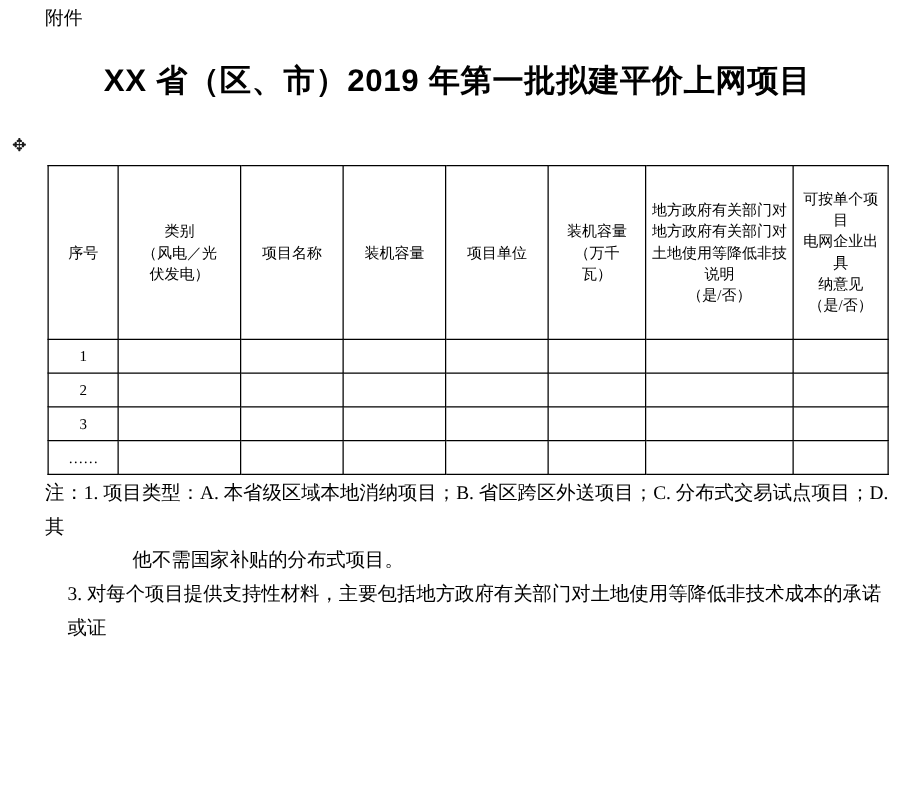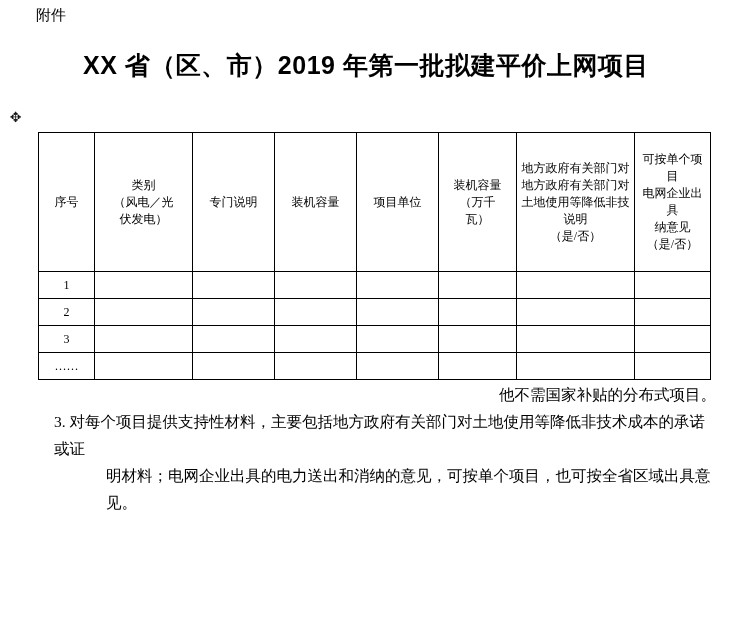--- a/index.html
+++ b/index.html
@@ -90,21 +90,21 @@
     position: absolute;
     left: 36px;
     top: 381px;
     width: 680px;
     font-size: 15.5px;
     line-height: 27px;
     font-family: "Liberation Serif", "DejaVu Serif", serif;
   }
   .notes p { margin: 0; }
   .notes .indent-1 { text-indent: 0; }
-  .notes .indent-2 { padding-left: 70px; text-align: right; }
+  .notes .indent-2 { padding-left: 70px; }
   .notes .indent-3 { padding-left: 18px; }
   .notes .indent-4 { padding-left: 70px; }
 </style>
 </head>
 <body>
 
 <div id="page">
 
   <div class="attachment-label">附件</div>
 
@@ -134,21 +134,21 @@
         </th>
         <th>
           <div class="hdr-multi">
             <span>类别</span>
             <span>（风电／光</span>
             <span>伏发电）</span>
           </div>
         </th>
         <th>
           <div class="hdr-multi">
-            <span>专门说明</span>
+            <span>项目名称</span>
           </div>
         </th>
         <th>
           <div class="hdr-multi">
             <span>装机容量</span>
           </div>
         </th>
         <th>
           <div class="hdr-multi">
             <span>项目单位</span>
@@ -218,18 +218,18 @@
         <td></td>
         <td></td>
         <td></td>
         <td></td>
         <td></td>
       </tr>
     </tbody>
   </table>
 
   <div class="notes">
+    <p class="indent-1">注：1. 项目类型：A. 本省级区域本地消纳项目；B. 省区跨区外送项目；C. 分布式交易试点项目；D. 其</p>
     <p class="indent-2">他不需国家补贴的分布式项目。</p>
     <p class="indent-3">3. 对每个项目提供支持性材料，主要包括地方政府有关部门对土地使用等降低非技术成本的承诺或证</p>
-    <p class="indent-4">明材料；电网企业出具的电力送出和消纳的意见，可按单个项目，也可按全省区域出具意见。</p>
   </div>
 
 </div>
 
 </body></html>

